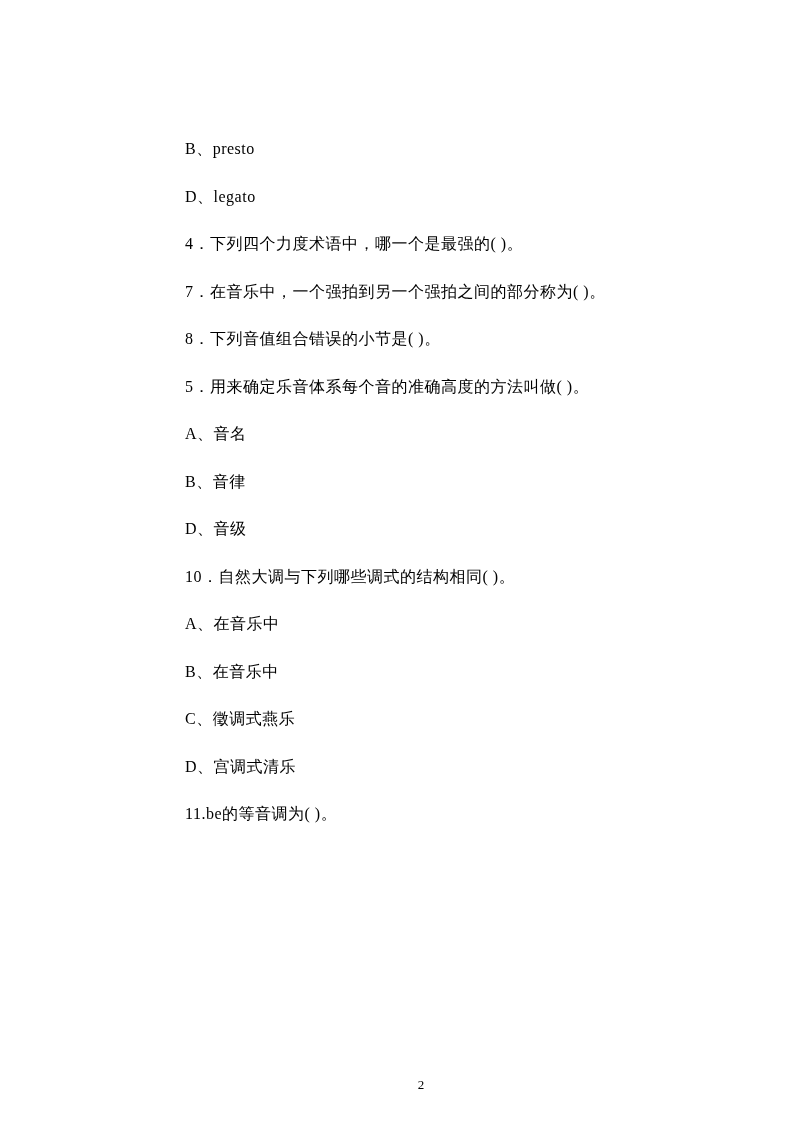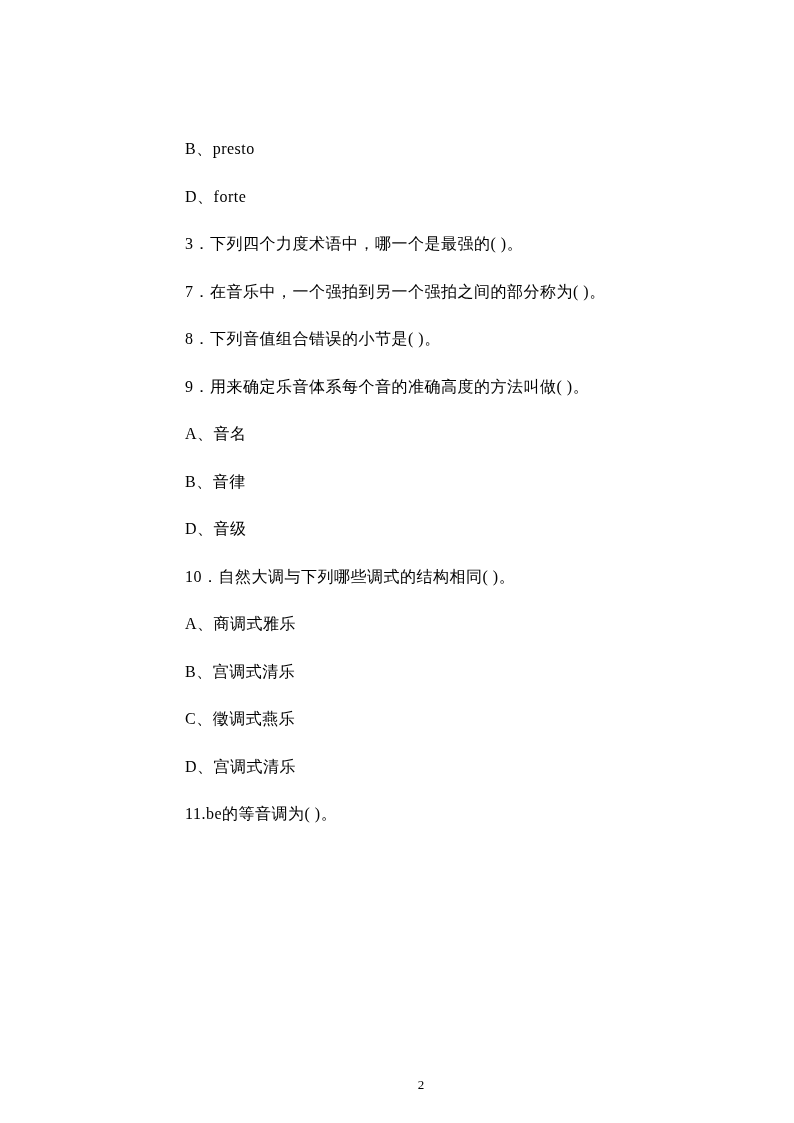--- a/index.html
+++ b/index.html
@@ -36,30 +36,30 @@
       font-size: 13px;
       color: #000000;
       font-family: "SimSun", "宋体", serif;
     }
   </style>
 </head>
 <body>
 
 <div class="page-content">
   <div class="line">B、presto</div>
-  <div class="line">D、forte</div>
-  <div class="line">3．下列四个力度术语中，哪一个是最强的(  )。</div>
+  <div class="line">D、legato</div>
+  <div class="line">4．下列四个力度术语中，哪一个是最强的(  )。</div>
   <div class="line">7．在音乐中，一个强拍到另一个强拍之间的部分称为(  )。</div>
   <div class="line">8．下列音值组合错误的小节是(  )。</div>
   <div class="line"></div>
-  <div class="line">9．用来确定乐音体系每个音的准确高度的方法叫做(  )。</div>
+  <div class="line">5．用来确定乐音体系每个音的准确高度的方法叫做(  )。</div>
   <div class="line">A、音名</div>
   <div class="line">B、音律</div>
   <div class="line">D、音级</div>
   <div class="line">10．自然大调与下列哪些调式的结构相同(  )。</div>
-  <div class="line">A、商调式雅乐</div>
-  <div class="line">B、宫调式清乐</div>
+  <div class="line">A、在音乐中</div>
+  <div class="line">B、在音乐中</div>
   <div class="line">C、徵调式燕乐</div>
   <div class="line">D、宫调式清乐</div>
   <div class="line">11.be的等音调为(  )。</div>
 </div>
 
 <div class="page-number">2</div>
 
 </body></html>

